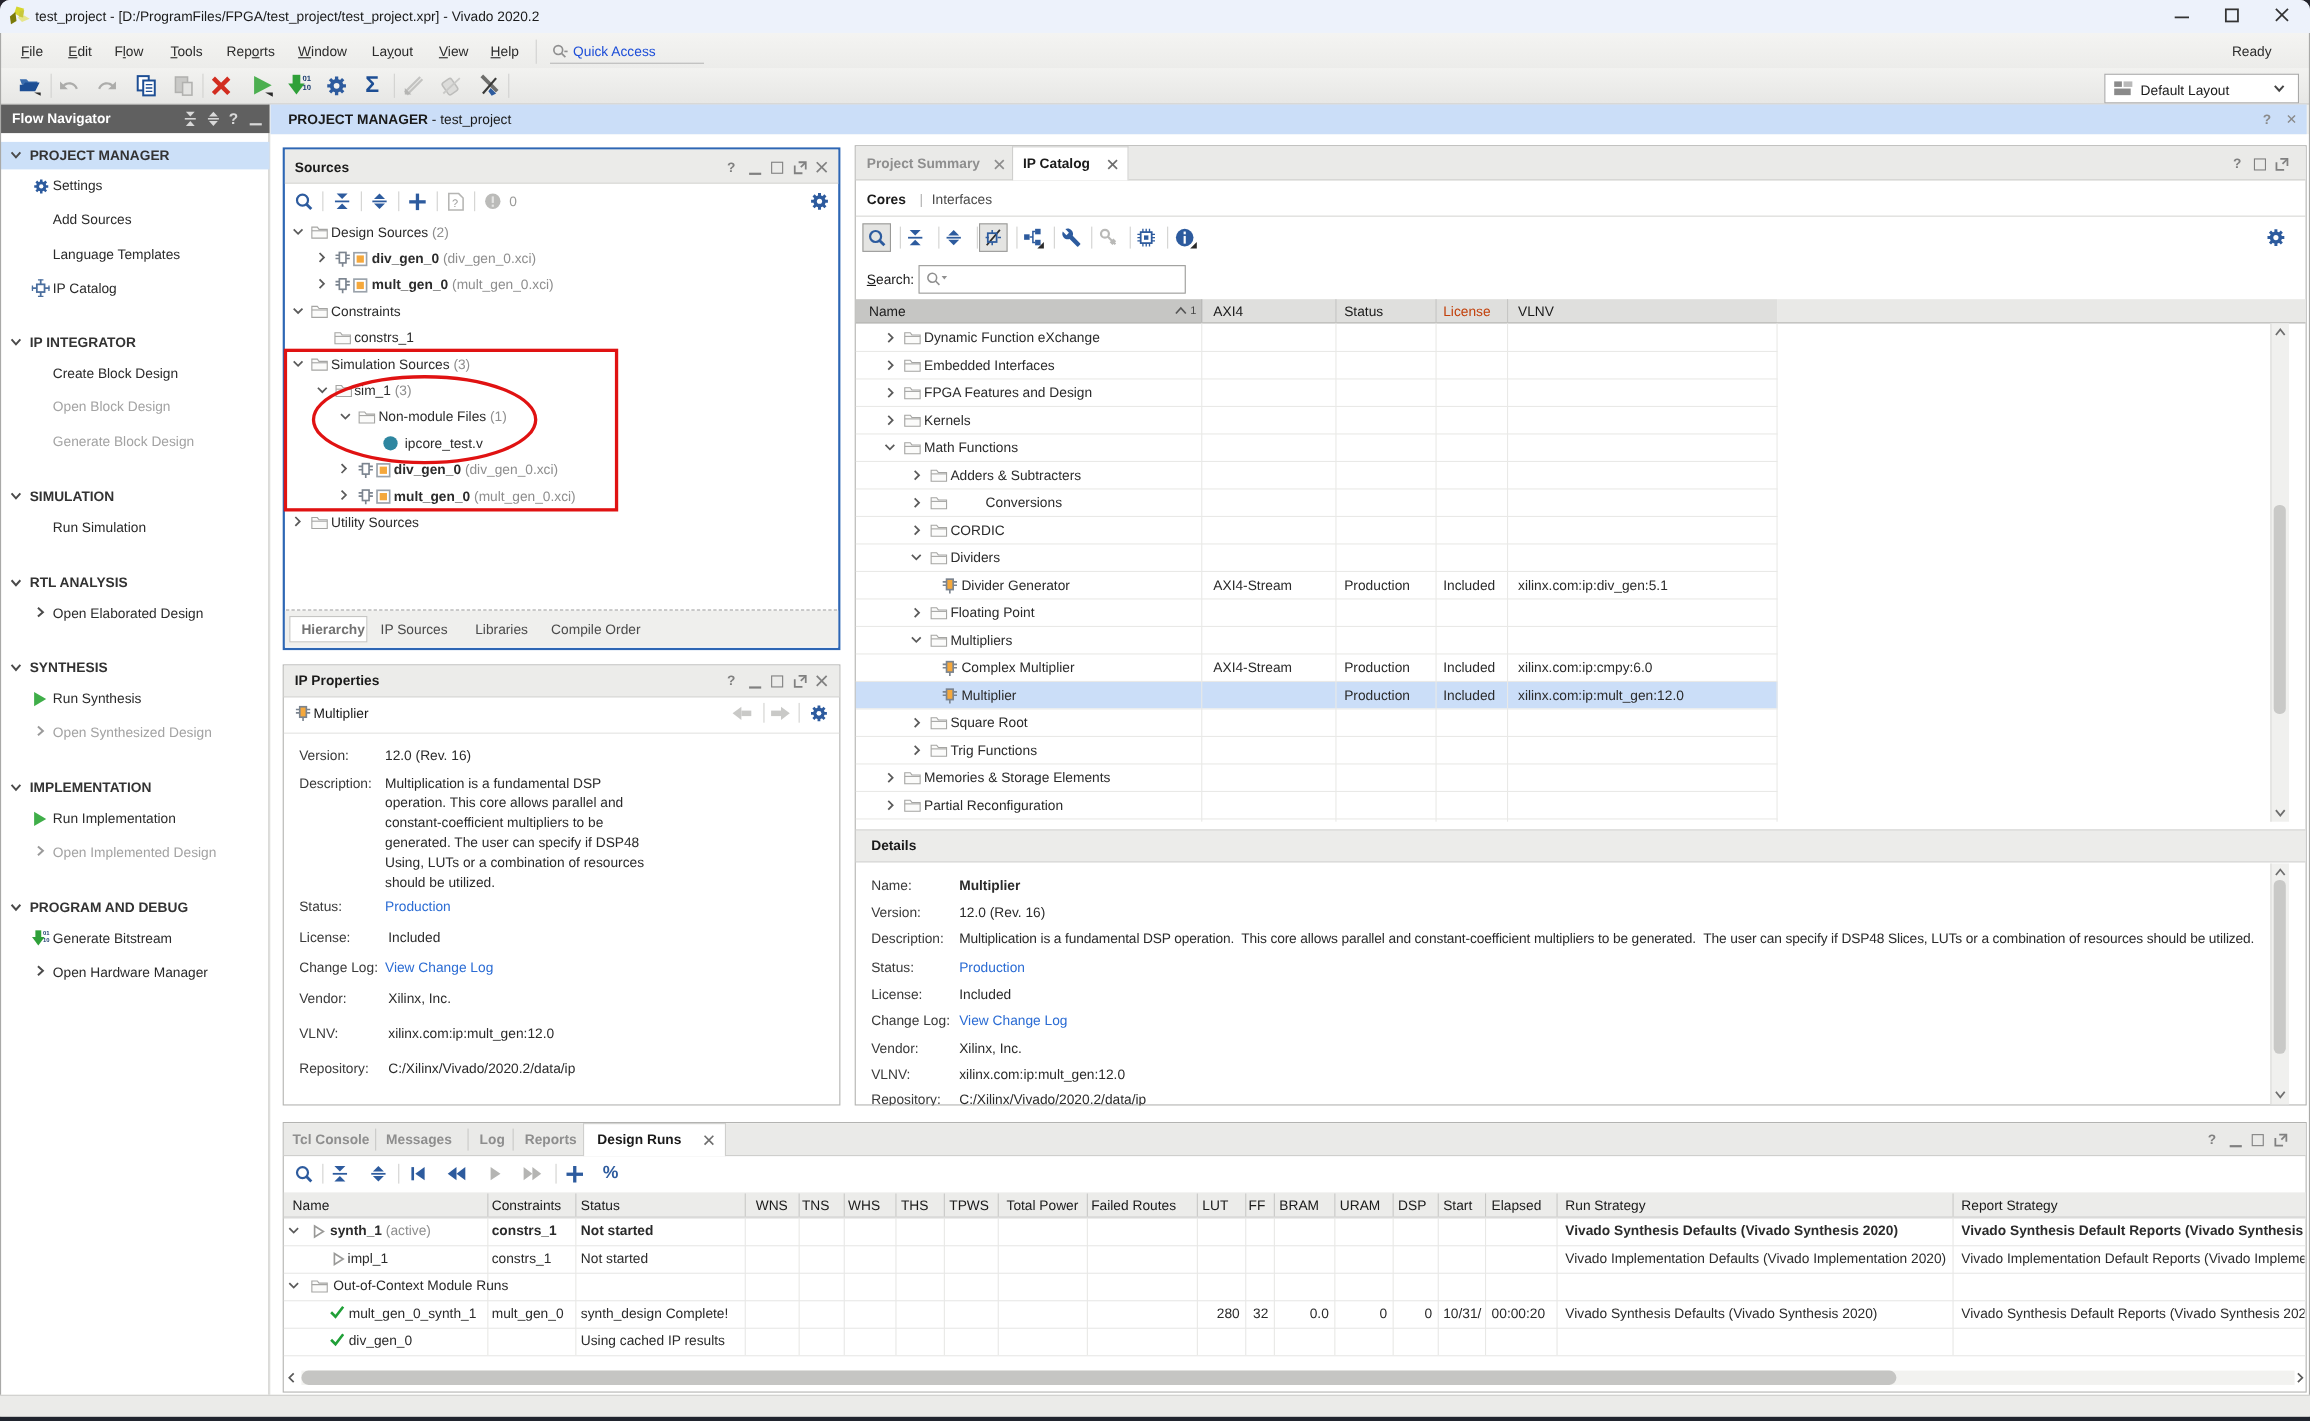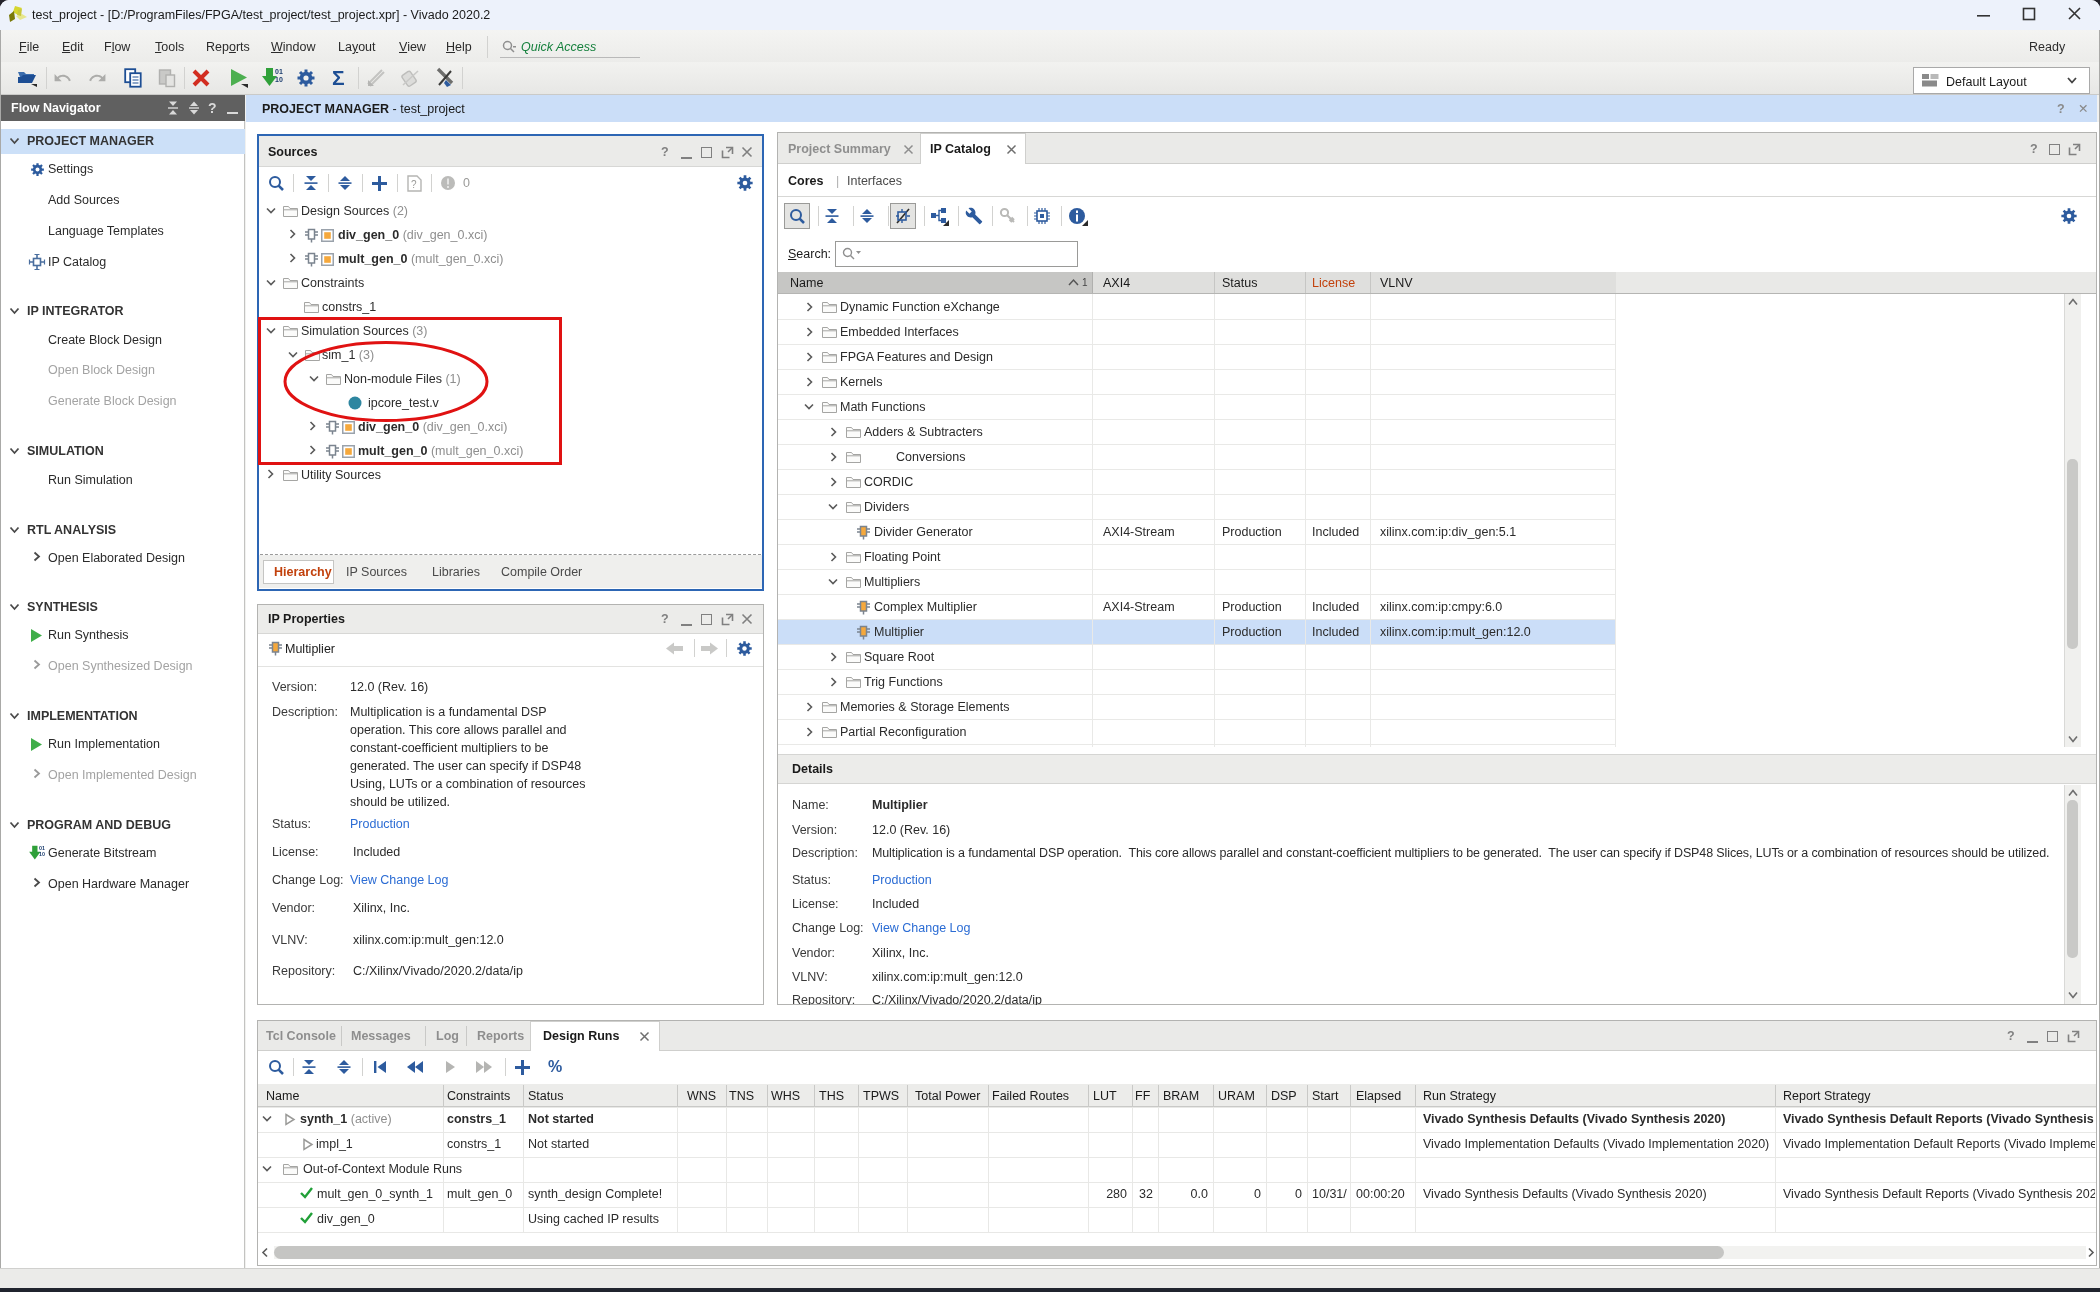--- a/index.html
+++ b/index.html
@@ -43,21 +43,21 @@
   <div class="t" style="left:271px;top:39px;"><u>W</u>indow</div>
   <div class="t" style="left:338px;top:39px;">La<u>y</u>out</div>
   <div class="t" style="left:399px;top:39px;"><u>V</u>iew</div>
   <div class="t" style="left:446px;top:39px;"><u>H</u>elp</div>
   <div class="sep-v" style="left:487px;top:36px;height:22px;"></div>
   <svg class="abs" style="left:502px;top:40px;" width="14" height="14" viewBox="0 0 14 14">
     <circle cx="5.5" cy="5.5" r="4" fill="none" stroke="#8f8f8f" stroke-width="1.5"></circle>
     <line x1="8.5" y1="8.5" x2="12" y2="12" stroke="#8f8f8f" stroke-width="1.5"></line>
     <rect x="11" y="6" width="3" height="1.5" fill="#8f8f8f"></rect>
   </svg>
-  <div class="t" style="left:521px;top:39px;color:#15803d;font-style:italic;">Quick Access</div>
+  <div class="t" style="left:521px;top:39px;color:#1d4ed8;">Quick Access</div>
   <div class="abs" style="left:500px;top:57px;width:140px;height:1px;background:#b9b9b9;"></div>
   <div class="t" style="left:2029px;top:39px;color:#2d2d2d;">Ready</div>
 
   <div class="abs" style="left:0;top:62px;width:2100px;height:33px;background:linear-gradient(#f2f2f0,#e7e7e5);border-bottom:1px solid #cacac8;"></div>
 
   <svg class="abs" style="left:17px;top:69px;" width="22" height="18" viewBox="0 0 22 18">
     <path d="M1 3 h6 l2 2 h8 v3 h-14 z" fill="#3a6cad"></path>
     <path d="M1 8 h3 l2-2 h13 l-4 8 h-14 z" fill="#1d4e94"></path>
     <polygon points="14,14 20,14 20,17" fill="#2a2a2a" transform="translate(0,1)"></polygon>
   </svg>
@@ -406,21 +406,21 @@
       <svg class="abs" style="left:283px;top:469px;" width="15" height="12" viewBox="0 0 15 12">
           <path d="M0.5 1.5 h5 l1.5 2 h7.5 v8 h-14 z" fill="#fbfbfa" stroke="#a5a5a3"></path>
           <path d="M0.5 4.8 h14" stroke="#a5a5a3"></path>
         </svg>
       <div class="t" style="left:301px;top:467px;">Utility Sources</div>
     </div>
 
     <div class="abs" style="left:259px;top:555px;width:503px;height:33px;background:#efefed;"></div>
     <div class="abs" style="left:260px;top:554px;width:501px;height:1px;border-top:1px dashed #9a9a9a;"></div>
     <div class="abs" style="left:263px;top:560px;width:71px;height:24px;background:#fff;border:1px solid #c5c5c3;"></div>
-    <div class="t b" style="left:274px;top:564px;color:#c2410c;">Hierarchy</div>
+    <div class="t b" style="left:274px;top:564px;color:#737373;">Hierarchy</div>
     <div class="t" style="left:346px;top:564px;color:#4a4a4a;">IP Sources</div>
     <div class="t" style="left:432px;top:564px;color:#4a4a4a;">Libraries</div>
     <div class="t" style="left:501px;top:564px;color:#4a4a4a;">Compile Order</div>
 
     <div class="abs" style="left:258px;top:317px;width:304px;height:148px;border:3px solid #e01212;"></div>
     <svg class="abs" style="left:281px;top:339px;" width="210" height="85" viewBox="0 0 210 85">
       <ellipse cx="105" cy="42.5" rx="101" ry="39" fill="none" stroke="#e01212" stroke-width="3"></ellipse>
     </svg>
   </div>
 

